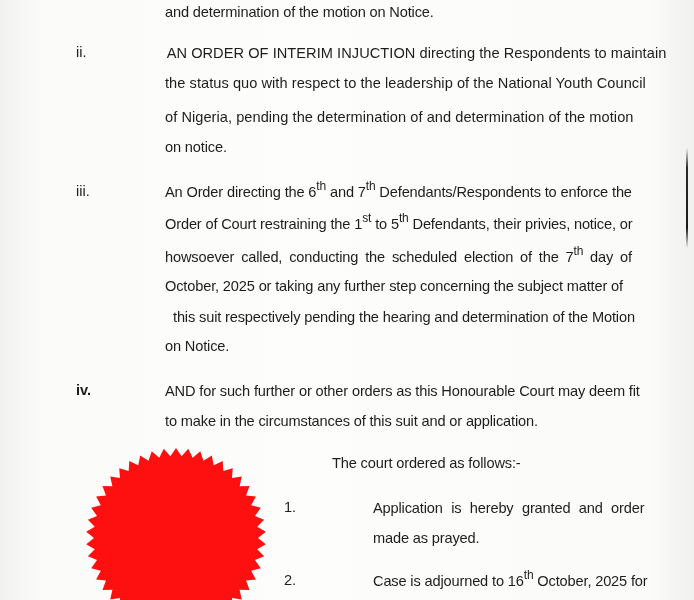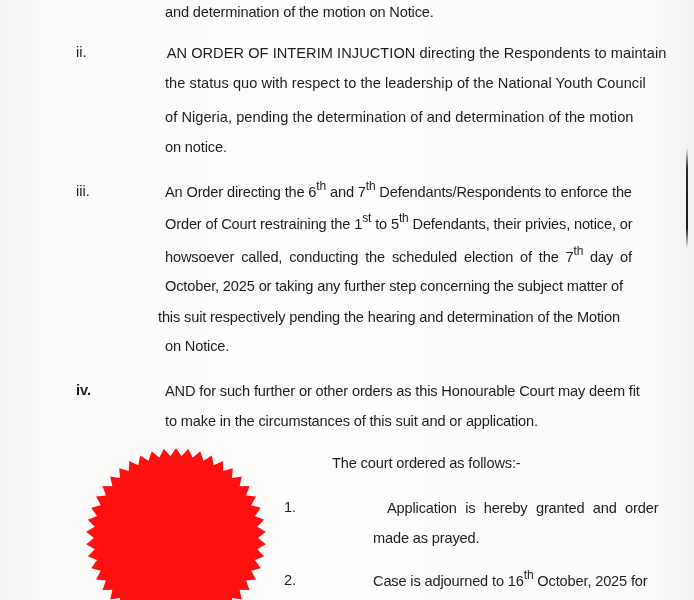--- a/index.html
+++ b/index.html
@@ -85,35 +85,35 @@
   <div class="line" style="left:117px; top:183px;">
     <span>An Order directing the 6</span><sup>th</sup><span> and 7</span><sup>th</sup><span> Defendants/Respondents to enforce the</span>
   </div>
   <div class="line" style="left:117px; top:215px;">
     <span>Order of Court restraining the 1</span><sup>st</sup><span> to 5</span><sup>th</sup><span> Defendants, their privies, notice, or</span>
   </div>
   <div class="line" style="left:117px; top:248px; word-spacing:3px;">
     <span>howsoever called, conducting the scheduled election of the 7</span><sup>th</sup><span> day of</span>
   </div>
   <div class="line" style="left:117px; top:277px;text-align:right;">October, 2025 or taking any further step concerning the subject matter of</div>
-  <div class="line" style="left:110px; top:308px;text-align:center;">this suit respectively pending the hearing and determination of the Motion</div>
+  <div class="line" style="left:125px; top:308px;text-align:center;">this suit respectively pending the hearing and determination of the Motion</div>
   <div class="line" style="left:117px; top:337px;">on Notice.</div>
 
   <div class="num" style="left:76px; top:381px;font-weight:bold;">iv.</div>
   <div class="line" style="left:117px; top:412px;">to make in the circumstances of this suit and or application.</div>
   <div class="line" style="left:117px; top:382px;">AND for such further or other orders as this Honourable Court may deem fit</div>
 
   <svg class="seal" viewBox="0 0 180 180">
     <polygon id="seal-poly" fill="#ff1010" points="90.00,0.00 95.60,8.19 102.25,0.84 106.68,9.72 114.28,3.34 117.46,12.73 125.86,7.45 127.73,17.19 136.76,13.10 137.29,23.01 146.80,20.19 145.97,30.07 155.78,28.57 153.61,38.25 163.53,38.10 160.06,47.39 169.91,48.59 165.21,57.33 174.80,59.86 168.96,67.88 178.12,71.69 171.24,78.83 179.79,83.86 172.00,90.00 179.79,96.14 171.24,101.17 178.12,108.31 168.96,112.12 174.80,120.14 165.21,122.67 169.91,131.41 160.06,132.61 163.53,141.90 153.61,141.75 155.78,151.43 145.97,149.93 146.80,159.81 137.29,156.99 136.76,166.90 127.73,162.81 125.86,172.55 117.46,167.27 114.28,176.66 106.68,170.28 102.25,179.16 95.60,171.81 90.00,180.00 84.40,171.81 77.75,179.16 73.32,170.28 65.72,176.66 62.54,167.27 54.14,172.55 52.27,162.81 43.24,166.90 42.71,156.99 33.20,159.81 34.03,149.93 24.22,151.43 26.39,141.75 16.47,141.90 19.94,132.61 10.09,131.41 14.79,122.67 5.20,120.14 11.04,112.12 1.88,108.31 8.76,101.17 0.21,96.14 8.00,90.00 0.21,83.86 8.76,78.83 1.88,71.69 11.04,67.88 5.20,59.86 14.79,57.33 10.09,48.59 19.94,47.39 16.47,38.10 26.39,38.25 24.22,28.57 34.03,30.07 33.20,20.19 42.71,23.01 43.24,13.10 52.27,17.19 54.14,7.45 62.54,12.73 65.72,3.34 73.32,9.72 77.75,0.84 84.40,8.19"></polygon>
   </svg>
 
   <div class="line" style="left:284px; top:454px;">The court ordered as follows:-</div>
 
   <div class="num" style="left:284px; top:498px;">1.</div>
-  <div class="line" style="left:339px; top:499px; word-spacing:4.5px;">Application is hereby granted and order</div>
+  <div class="line" style="left:325px; top:499px; word-spacing:4.5px;">Application is hereby granted and order</div>
   <div class="line" style="left:325px; top:529px;">made as prayed.</div>
 
   <div class="num" style="left:284px; top:571px;">2.</div>
   <div class="line" style="left:325px; top:572px;">
     <span>Case is adjourned to 16</span><sup>th</sup><span> October, 2025 for</span>
   </div>
 
 </div>
 
 </body></html>

